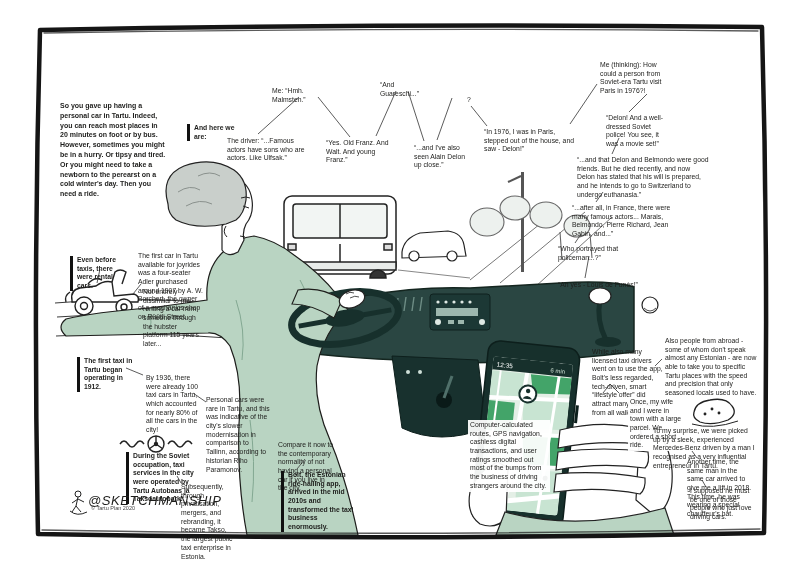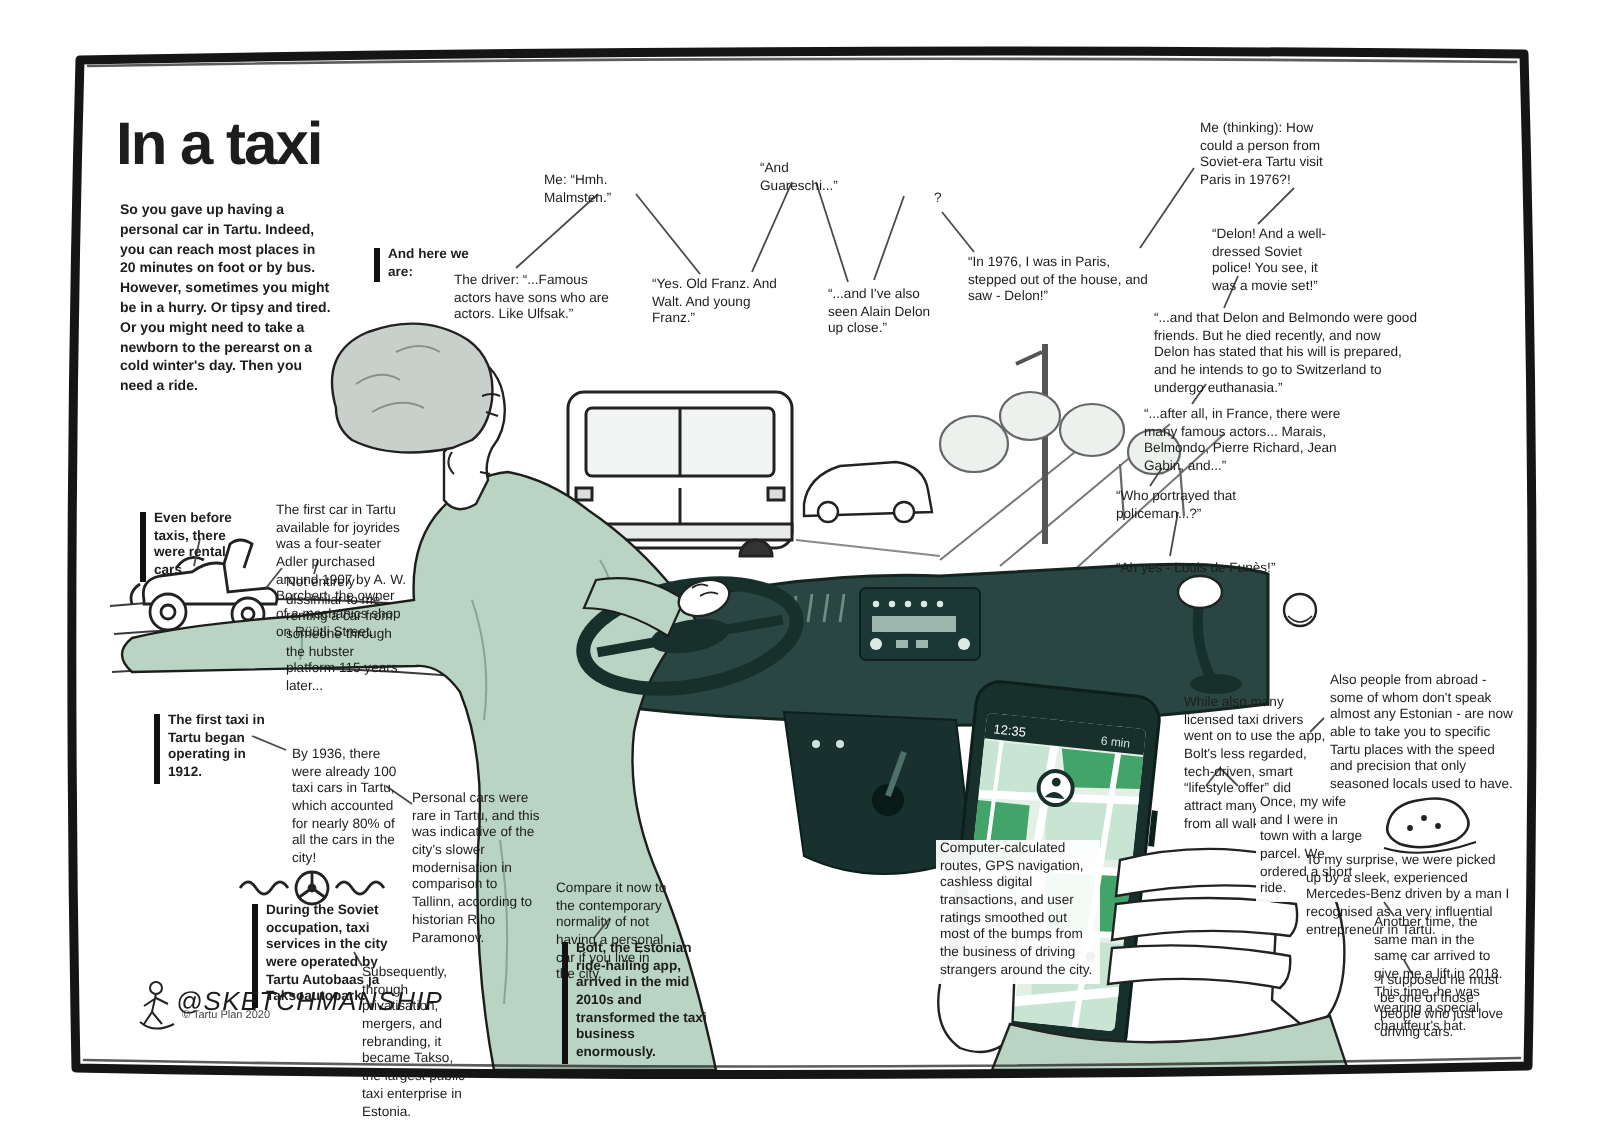--- a/index.html
+++ b/index.html
@@ -246,21 +246,20 @@
     <line x1="305" y1="459" x2="297" y2="469"></line>
   </g>
 
   <g fill="none" stroke="#151515" stroke-linejoin="round" stroke-linecap="round">
     <path d="M40,30 Q400,23 762,27 Q769,280 764,533 Q400,541 38,534 Q33,282 40,30 Z" stroke-width="4.5"></path>
     <path d="M44,33 Q400,27 758,31" stroke-width="1.3" opacity=".7"></path>
     <path d="M42,530 Q400,537 760,529" stroke-width="1.3" opacity=".7"></path>
   </g>
 </svg>
 
-<div class="title">In a taxi</div>
 <div class="intro">So you gave up having a personal car in Tartu. Indeed, you can reach most places in 20 minutes on foot or by bus. However, sometimes you might be in a hurry. Or tipsy and tired. Or you might need to take a newborn to the perearst on a cold winter's day. Then you need a ride.</div>
 
 <div class="note b bar" style="left:187px;top:124px;width:54px">And here we are:</div>
 <div class="note" style="left:272px;top:87px;width:62px">Me: “Hmh. Malmsten.”</div>
 <div class="note" style="left:227px;top:137px;width:78px">The driver: “...Famous actors have sons who are actors. Like Ulfsak.”</div>
 <div class="note" style="left:326px;top:139px;width:64px">“Yes. Old Franz. And Walt. And young Franz.”</div>
 <div class="note" style="left:380px;top:81px;width:54px">“And Guareschi...”</div>
 <div class="note" style="left:414px;top:144px;width:54px">“...and I've also seen Alain Delon up close.”</div>
 <div class="note" style="left:467px;top:96px;width:12px">?</div>
 <div class="note" style="left:484px;top:128px;width:90px">“In 1976, I was in Paris, stepped out of the house, and saw - Delon!”</div>

